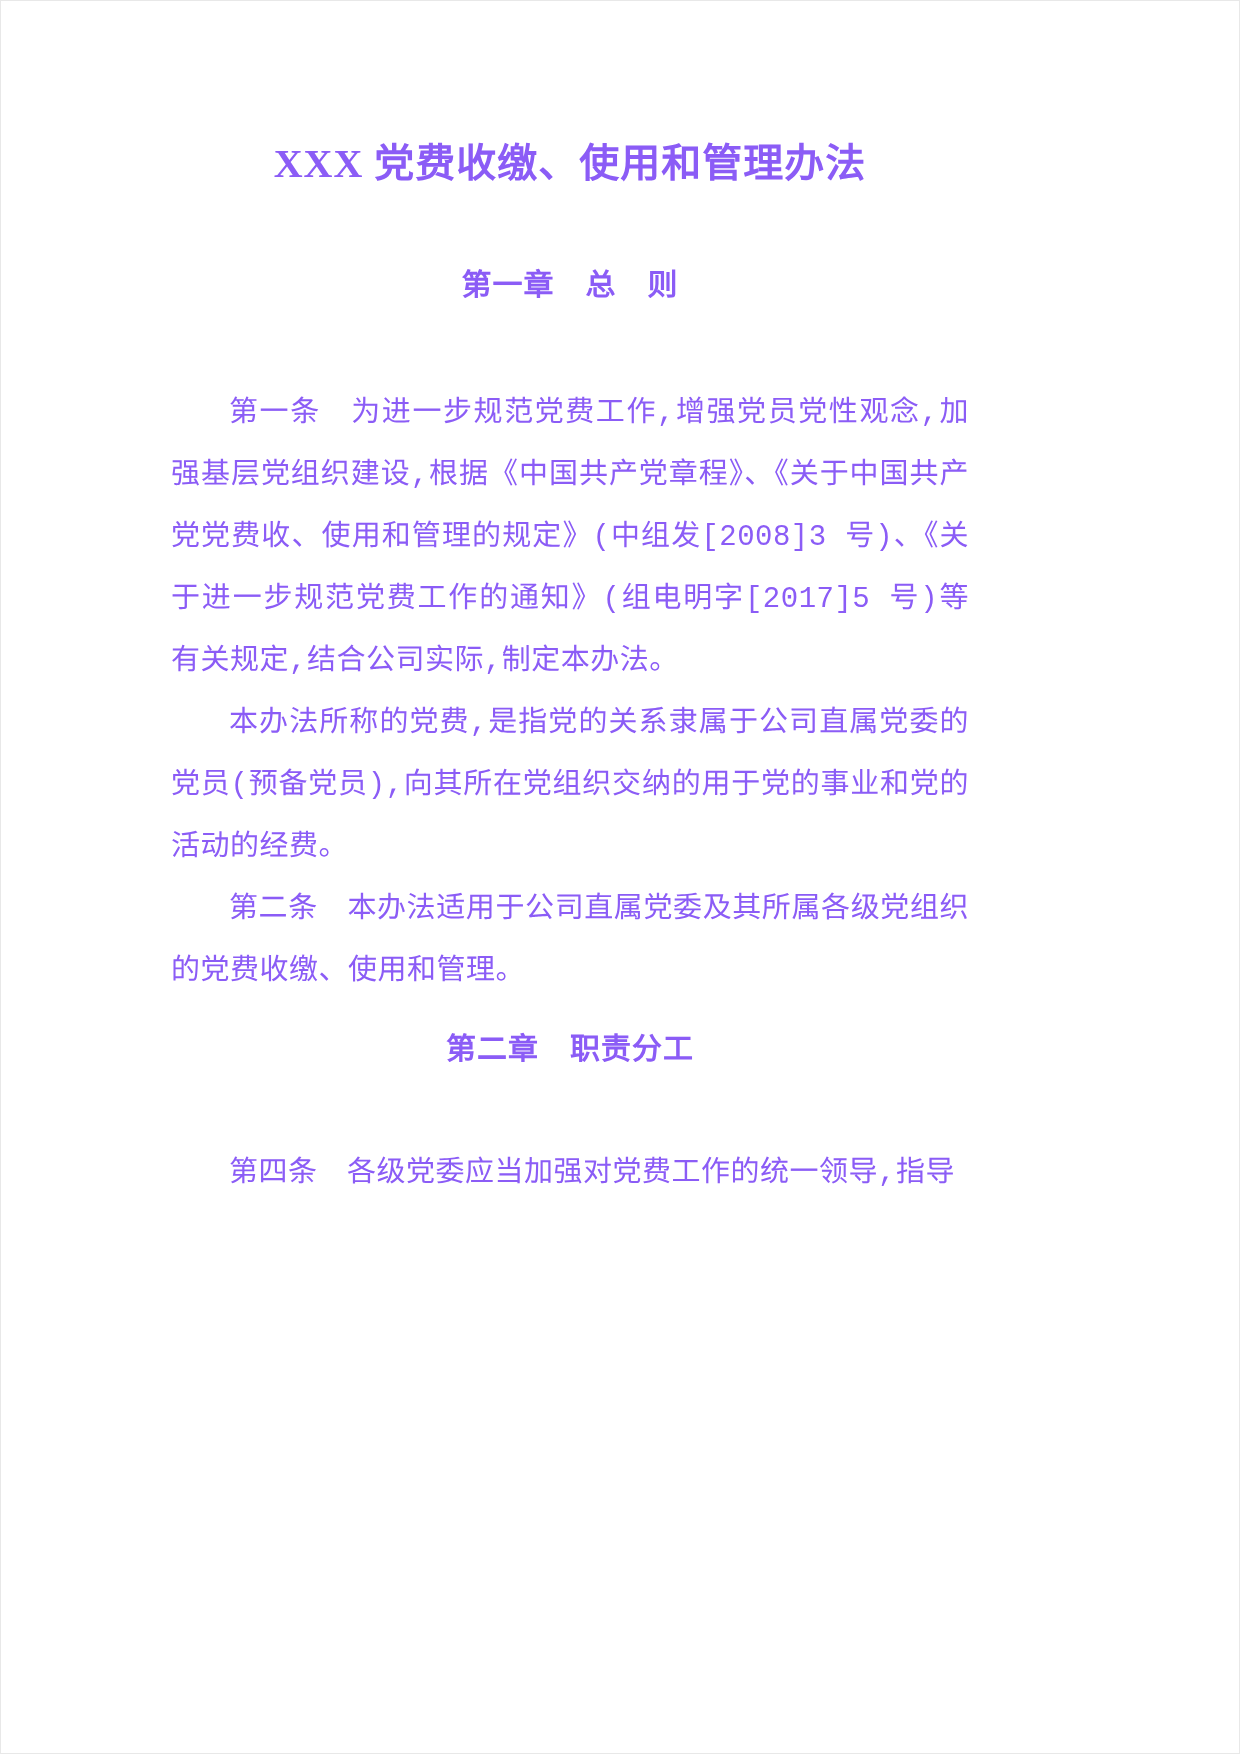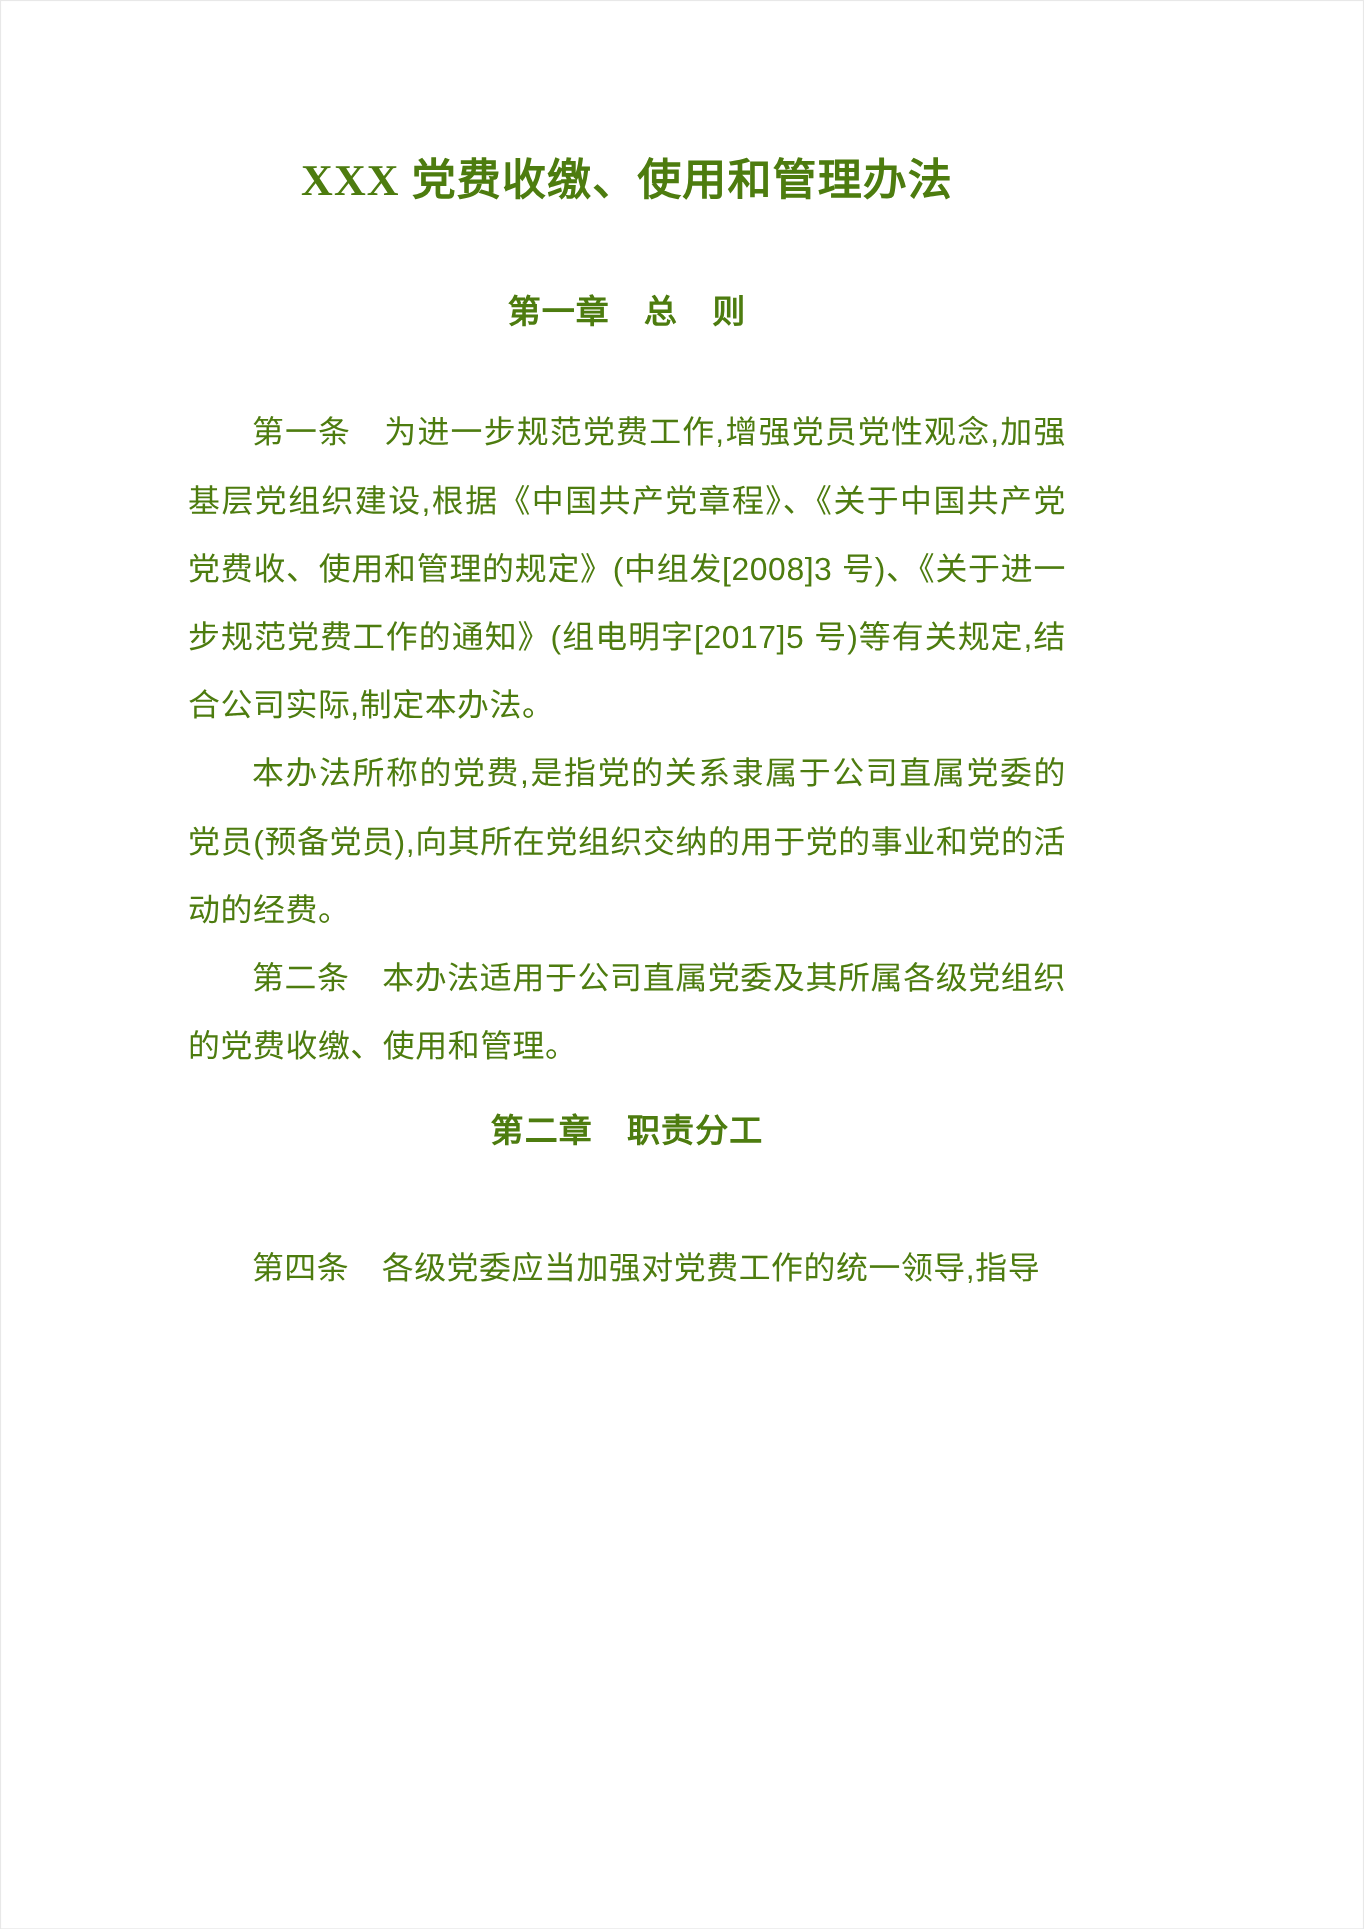--- a/index.html
+++ b/index.html
@@ -2,21 +2,21 @@
 <html lang="zh-CN"><head>
 <meta charset="utf-8">
 <style>
   * { margin: 0; padding: 0; box-sizing: border-box; }
   html, body { background: #ffffff; }
   .page {
     position: relative;
     width: 1240px;
     min-height: 1754px;
     background: #ffffff;
-    color: #4d7c0f;
+    color: #8b5cf6;
     border: 1px solid #e8e8e8;
     padding: 138px 270px 60px 170px;
     font-family: "Liberation Sans", "DejaVu Sans", sans-serif;
     overflow: hidden;
   }
   .doc-title {
     font-family: "Liberation Serif", "DejaVu Serif", serif;
     font-size: 40px;
     font-weight: 700;
     line-height: 1.25;
@@ -24,33 +24,34 @@
     letter-spacing: 1px;
     margin-bottom: 78px;
     white-space: nowrap;
   }
   .chapter {
     font-size: 30px;
     font-weight: 700;
     line-height: 1.2;
     text-align: center;
     letter-spacing: 1px;
-    margin-bottom: 60px;
+    margin-bottom: 80px;
   }
   .chapter.second {
     margin-top: 28px;
     margin-bottom: 76px;
   }
   .para {
     font-size: 29px;
     line-height: 62px;
     text-align: justify;
     text-indent: 2em;
     letter-spacing: 0.5px;
     word-break: break-all;
+    font-family: Liberation Mono, monospace;
   }
 </style>
 </head>
 <body>
 
 <div class="page">
 
   <h1 class="doc-title">XXX 党费收缴、使用和管理办法</h1>
 
   <h2 class="chapter">第一章　总　则</h2>

